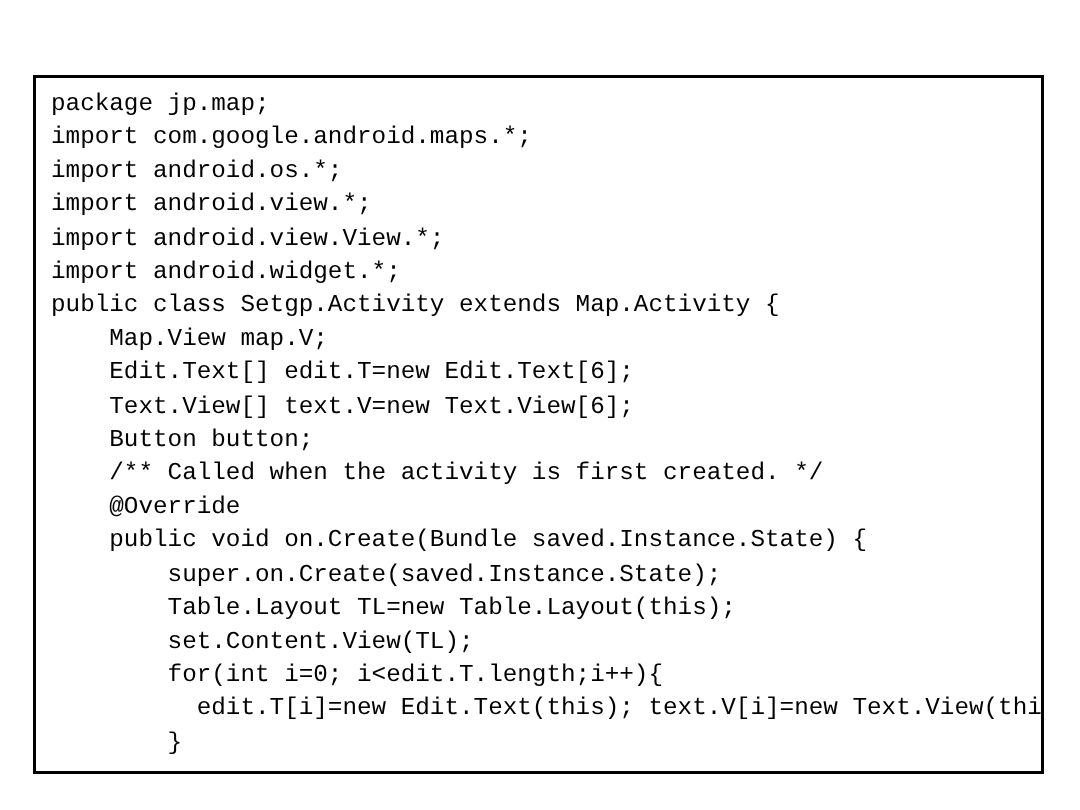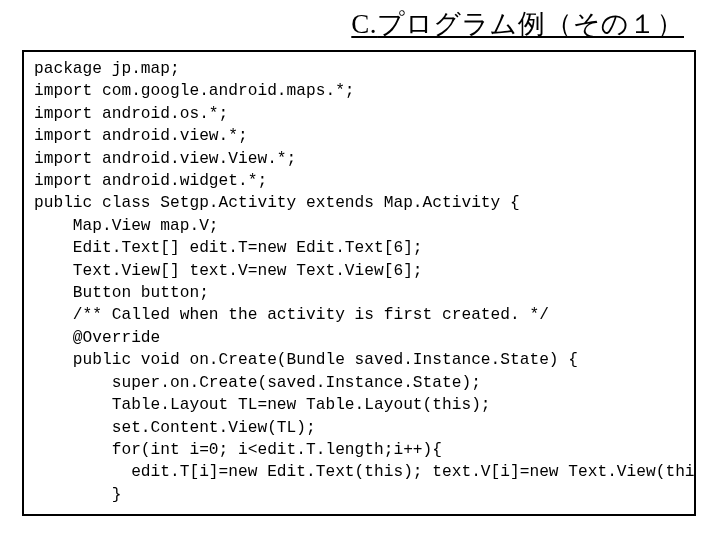--- a/index.html
+++ b/index.html
@@ -48,23 +48,20 @@
     font-size: 16.2px;
     line-height: 22.4px;
     white-space: pre;
     color: #000;
   }
 </style>
 </head>
 <body>
 
 <div class="slide">
-  <div class="title">
-    <span class="c u">C.</span><span class="u">プログラム例（その１）</span>
-  </div>
   <div class="codebox">
     <div class="code" id="code">package jp.map;
 import com.google.android.maps.*;
 import android.os.*;
 import android.view.*;
 import android.view.View.*;
 import android.widget.*;
 public class Setgp.Activity extends Map.Activity {
     Map.View map.V;
     Edit.Text[] edit.T=new Edit.Text[6];

